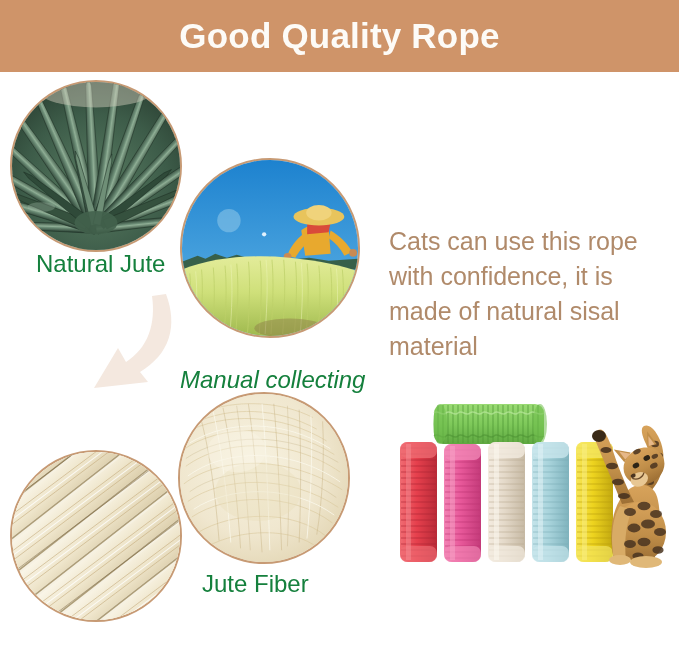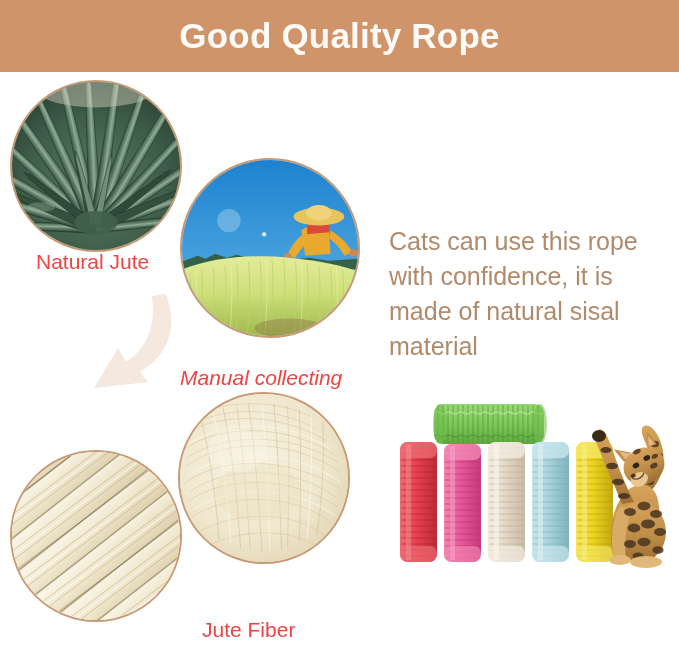--- a/index.html
+++ b/index.html
@@ -54,27 +54,27 @@
   .photo-circle > svg { display: block; width: 100%; height: 100%; }
 
   #circle-jute-plant   { left: 10px;  top: 80px;  width: 172px; height: 172px; }
   #circle-collecting   { left: 180px; top: 158px; width: 180px; height: 180px; }
   #circle-jute-fiber   { left: 178px; top: 392px; width: 172px; height: 172px; }
   #circle-rope         { left: 10px;  top: 450px; width: 172px; height: 172px; }
 
   
   .caption {
     position: absolute;
-    color: #ef4444;
-    font-size: 21px;
+    color: #15803d;
+    font-size: 24px;
     white-space: nowrap;
   }
   #caption-natural-jute { left: 36px;  top: 250px; }
   #caption-manual       { left: 180px; top: 366px; font-style: italic; }
-  #caption-jute-fiber   { left: 202px; top: 570px; margin-top: 48px; }
+  #caption-jute-fiber   { left: 202px; top: 570px; }
   #caption-make-rope    { left: 20px;  top: 632px; }
 
   
   .flow-arrow {
     position: absolute;
     left: 74px;
     top: 292px;
     width: 112px;
     height: 104px;
   }

